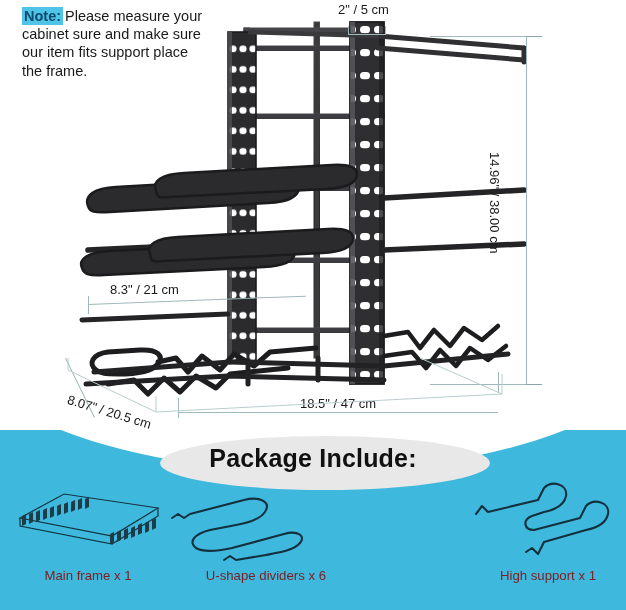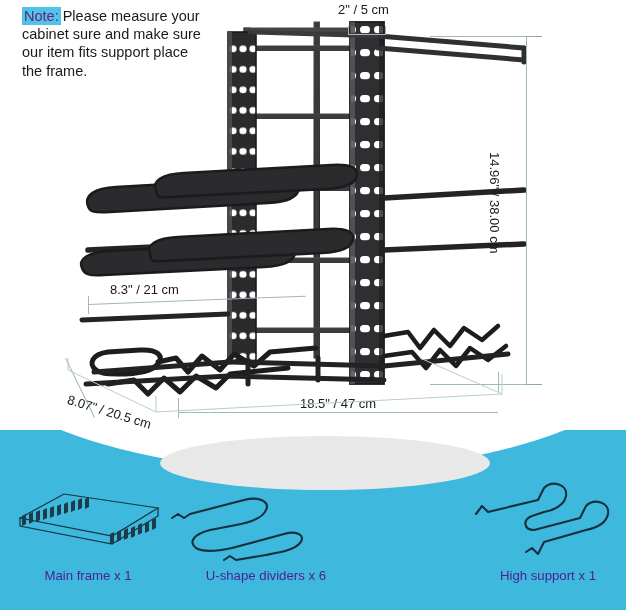--- a/index.html
+++ b/index.html
@@ -31,22 +31,22 @@
   }
   .note-line {
     font-size: 14.5px;
     line-height: 18.2px;
     color: #1a1a1a;
     white-space: nowrap;
   }
   #note-badge {
     display: inline-block;
     background: #4fc3e8;
-    color: #701a75;
-    font-weight: normal;
+    color: #0c4a6e;
+    font-weight: bold;
     font-size: 14.5px;
     padding: 0 2px;
     margin-right: 2px;
   }
 
   
   .dim-line {
     position: absolute;
     background: #9fb9ba;
   }
@@ -158,21 +158,21 @@
     height: 130px;
     text-align: center;
   }
   .pkg-art {
     width: 100%;
     height: 88px;
     display: block;
   }
   .pkg-label {
     font-size: 13.2px;
-    color: #4c1d95;
+    color: #7f1d1d;
     white-space: nowrap;
     margin-top: 2px;
   }
   #pkg-0 { left: 8px;   width: 160px; }
   #pkg-1 { left: 166px; width: 160px; text-align: right; }
   #pkg-2 { left: 324px; width: 150px; }
   #pkg-3 { left: 472px; width: 152px; }
 </style>
 </head>
 <body>
@@ -312,20 +312,21 @@
     <path d="M8,18 L96,60 L442,42 L360,6" fill="none" stroke="#b9cdcd" stroke-width="1"></path>
     <path d="M8,18 L8,6" stroke="#b9cdcd" stroke-width="1"></path>
     <path d="M96,60 L96,44" stroke="#b9cdcd" stroke-width="1"></path>
     <path d="M442,42 L442,22" stroke="#b9cdcd" stroke-width="1"></path>
   </svg>
 </div>
 
 <div id="package-section">
   <div id="white-curve"></div>
   <div id="title-ellipse"></div>
+  <div id="package-title">Package Include:</div>
 
   <div class="pkg-item" id="pkg-0">
     <svg class="pkg-art" viewBox="0 0 160 88">
       <g stroke="#12343f" stroke-width="1.2" fill="none">
         <path d="M12,40 L56,16 L150,30 L104,58 Z"></path>
         <path d="M12,40 L12,48 L104,66 L104,58"></path>
         <path d="M150,30 L150,38 L104,66"></path>
       </g>
       <g fill="#1b3c48">
         <path d="M14,38 L18,36 L18,46 L14,48 Z"></path>

